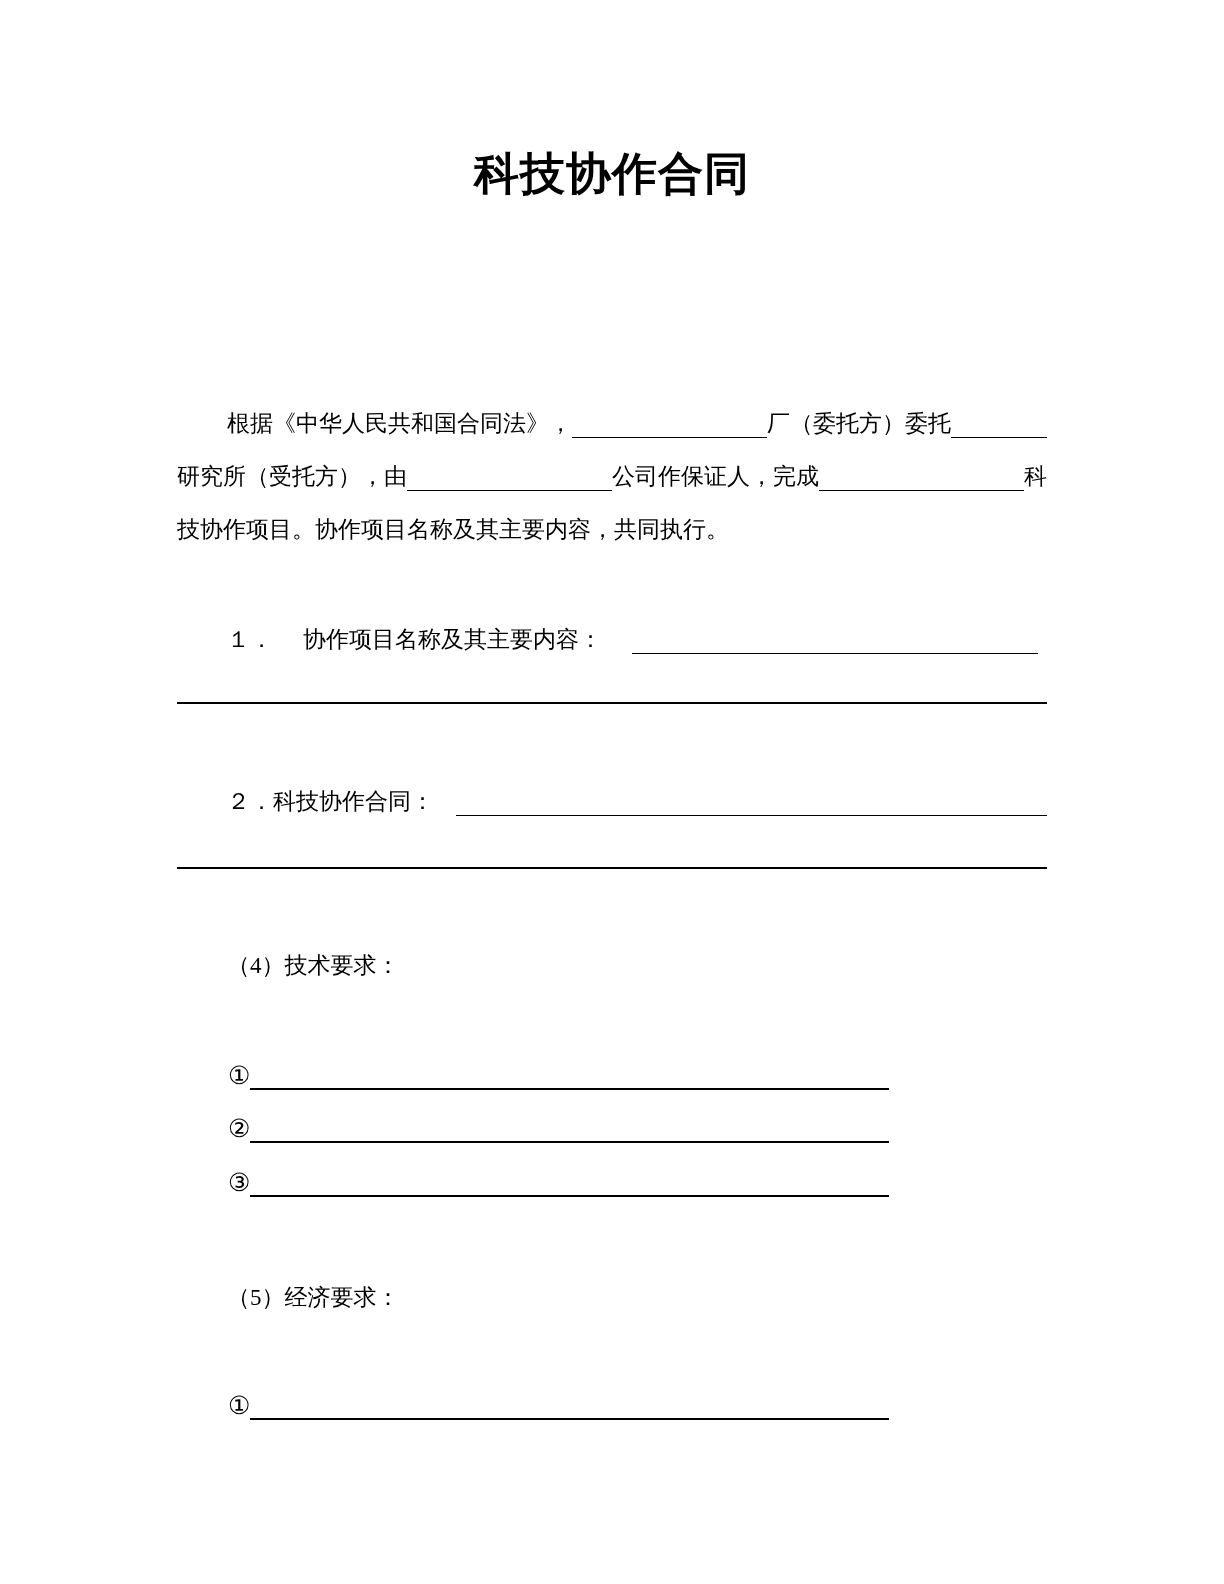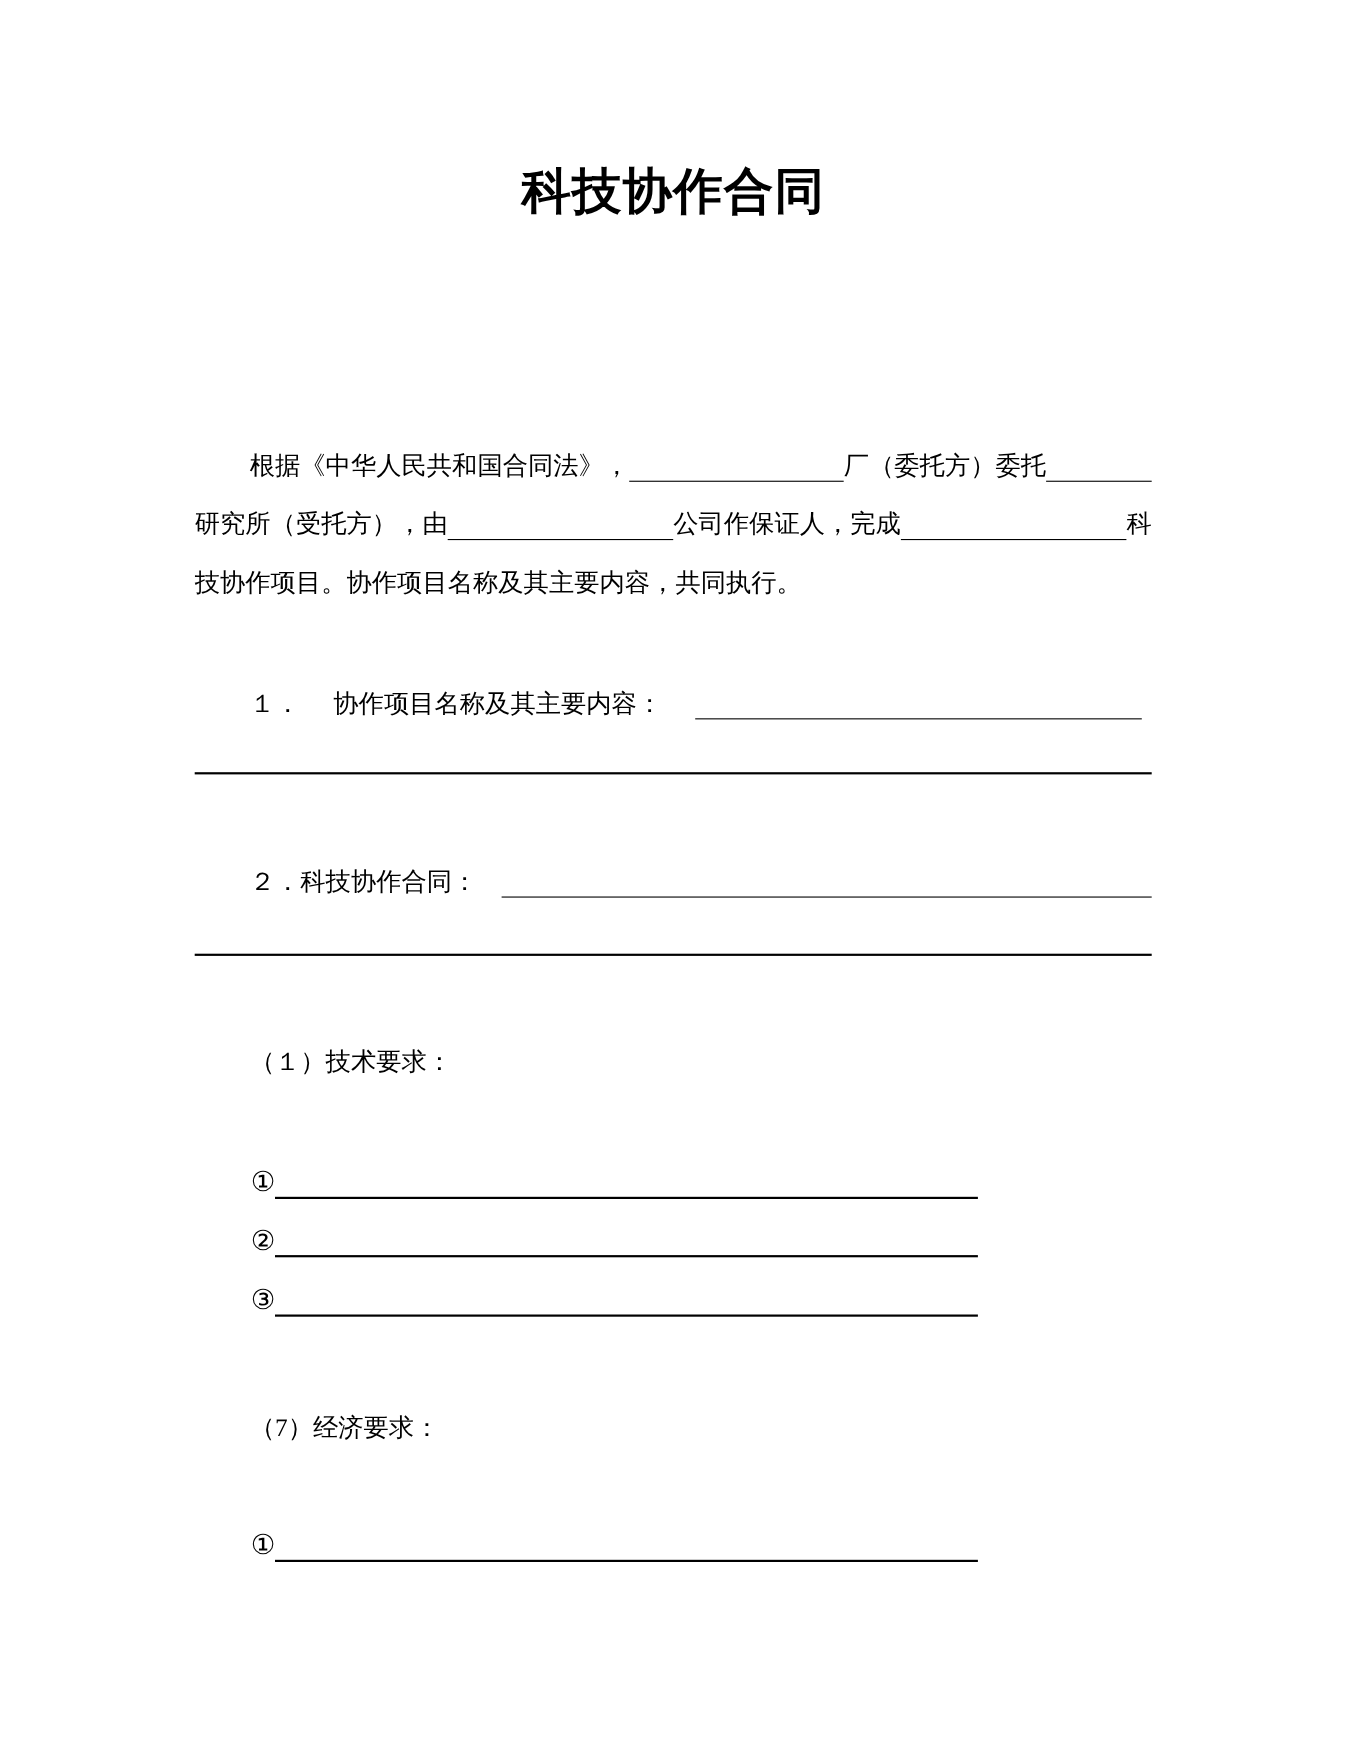--- a/index.html
+++ b/index.html
@@ -116,41 +116,41 @@
     <span class="txt">２．</span>
     <span class="txt">科技协作合同：</span>
     <span class="gap22"></span>
     <span class="blank grow"></span>
   </div>
 
   <div class="full-line" style="top:867px;"></div>
 
   <div class="row" style="top:952px;">
     <span class="indent"></span>
-    <span class="txt">（１）技术要求：</span>
+    <span class="txt">（4）技术要求：</span>
   </div>
 
   <div class="circ-row" style="top:1062px;">
     <span class="circ-num">①</span>
     <span class="blank grow bold-line"></span>
   </div>
 
   <div class="circ-row" style="top:1115px;">
     <span class="circ-num">②</span>
     <span class="blank grow bold-line"></span>
   </div>
 
   <div class="circ-row" style="top:1169px;">
     <span class="circ-num">③</span>
     <span class="blank grow bold-line"></span>
   </div>
 
   <div class="row" style="top:1284px;">
     <span class="indent"></span>
-    <span class="txt">（7）经济要求：</span>
+    <span class="txt">（5）经济要求：</span>
   </div>
 
   <div class="circ-row" style="top:1392px;">
     <span class="circ-num">①</span>
     <span class="blank grow bold-line"></span>
   </div>
 
 </div>
 
 </body></html>

